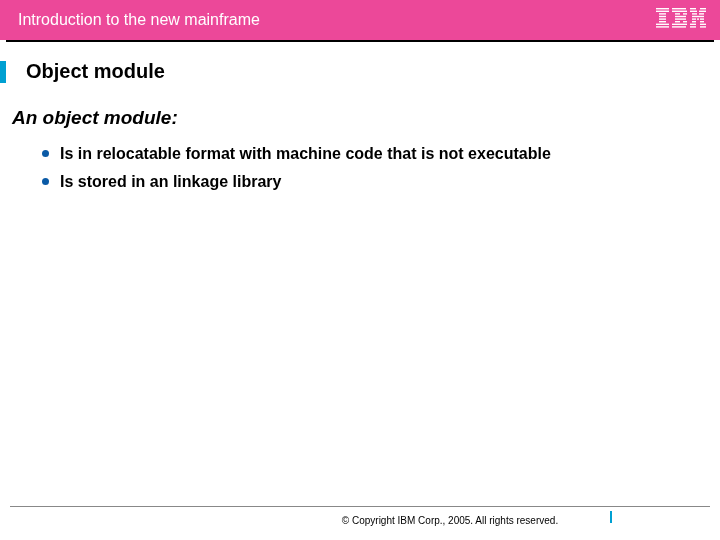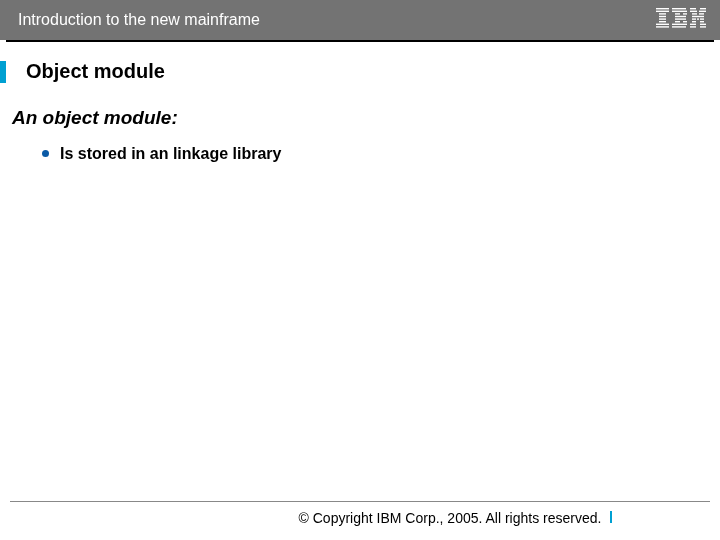--- a/index.html
+++ b/index.html
@@ -7,21 +7,21 @@
     width: 720px;
     height: 540px;
     font-family: Arial, Helvetica, sans-serif;
     background: #fff;
     position: relative;
     overflow: hidden;
   }
   .header-bar {
     width: 100%;
     height: 40px;
-    background: #737373;
+    background: #ec4899;
     display: flex;
     align-items: center;
     justify-content: space-between;
     padding: 0 14px 0 18px;
   }
   .header-title {
     color: #fff;
     font-size: 16px;
     font-weight: 400;
   }
@@ -87,21 +87,21 @@
     left: 10px;
     right: 10px;
   }
   .footer-line {
     height: 1px;
     background: #888;
     margin-bottom: 8px;
   }
   .footer-text {
     text-align: center;
-    font-size: 14px;
+    font-size: 10px;
     color: #000;
     padding-left: 180px;
   }
   .footer-tick {
     position: absolute;
     right: 98px;
     bottom: 3px;
     width: 2px;
     height: 12px;
     background: #00a0d2;
@@ -155,20 +155,21 @@
 </div>
 <div class="header-underline"></div>
 
 <div class="content">
   <div class="slide-title-row">
     <div class="title-marker"></div>
     <div class="slide-title">Object module</div>
   </div>
   <div class="subtitle">An object module:</div>
   <ul class="bullets">
+    <li>Is in relocatable format with machine code that is not executable</li>
     <li>Is stored in an linkage library</li>
   </ul>
 </div>
 
 <div class="footer">
   <div class="footer-line"></div>
   <div class="footer-text">© Copyright IBM Corp., 2005. All rights reserved.</div>
   <div class="footer-tick"></div>
 </div>
 

